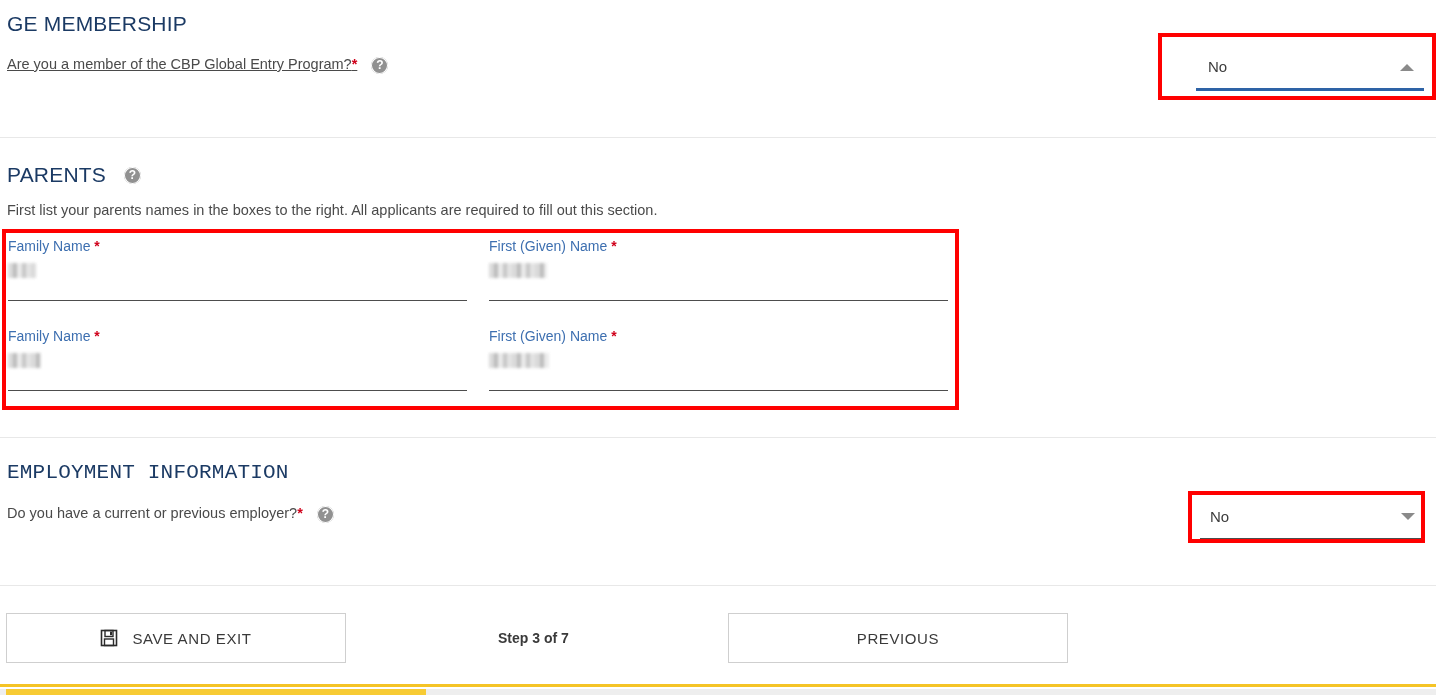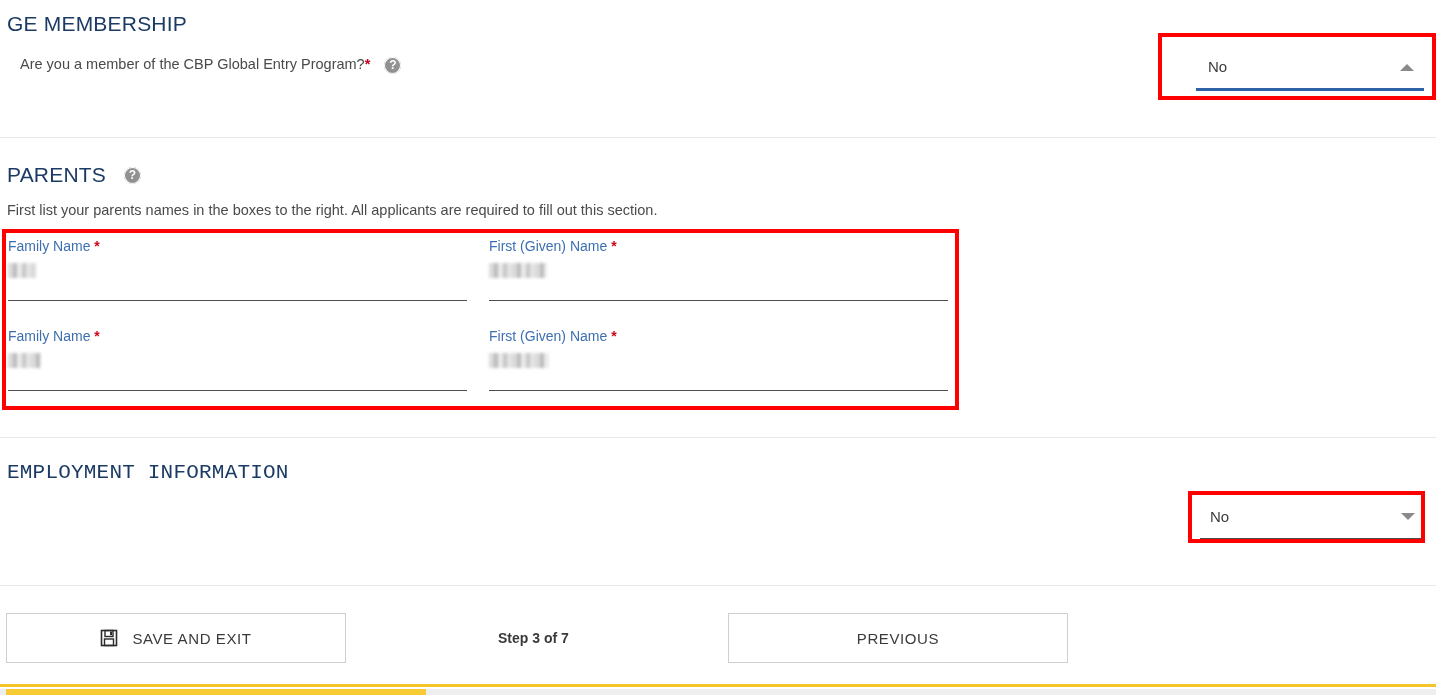--- a/index.html
+++ b/index.html
@@ -59,25 +59,26 @@
   .req {
     color: #d0021b;
     font-weight: bold;
   }
 
   
   #ge-section { position: absolute; left: 0; top: 0; width: 1436px; }
   #ge-title { position: absolute; left: 7px; top: 12px; }
   #ge-question {
     position: absolute;
-    left: 20px;
+    left: 7px;
     top: 56px;
     font-size: 14.5px;
     color: #4a4a4a;
     white-space: nowrap;
+    text-decoration: underline;
   }
   #ge-question .help-icon { margin-left: 14px; }
 
   
   .select-wrap {
     position: absolute;
     box-sizing: border-box;
   }
   .select-value {
     position: absolute;
@@ -273,20 +274,23 @@
     <span class="redacted" style="width:60px;"></span>
     <div class="field-underline" style="top:62px; width:459px;"></div>
   </div>
 
   <div class="annotation-box" style="left:2px; top:229px; width:957px; height:181px;"></div>
 
   <div class="divider" style="top:437px;"></div>
 
   <h2 id="emp-title" class="section-title">EMPLOYMENT INFORMATION</h2>
 
+  <div id="emp-question">
+    <span>Do you have a current or previous employer?</span><span class="req">*</span><span class="help-icon">?</span>
+  </div>
 
   <div class="select-wrap" id="emp-select" style="left:1200px; top:497px; width:225px; height:42px;">
     <span class="select-value" style="left:10px; top:11px;">No</span>
     <span class="caret caret-down" style="right:10px; top:16px;"></span>
     <div class="select-line" style="width:225px; height:1px; background:#4d4d4d;"></div>
   </div>
 
   <div class="annotation-box" style="left:1188px; top:491px; width:237px; height:52px;"></div>
 
   <div class="divider" style="top:585px;"></div>

